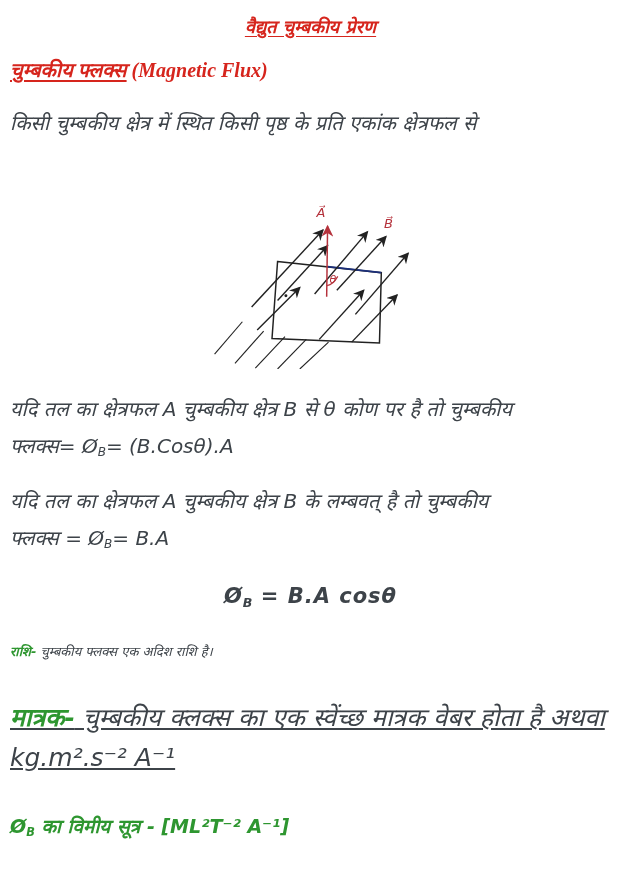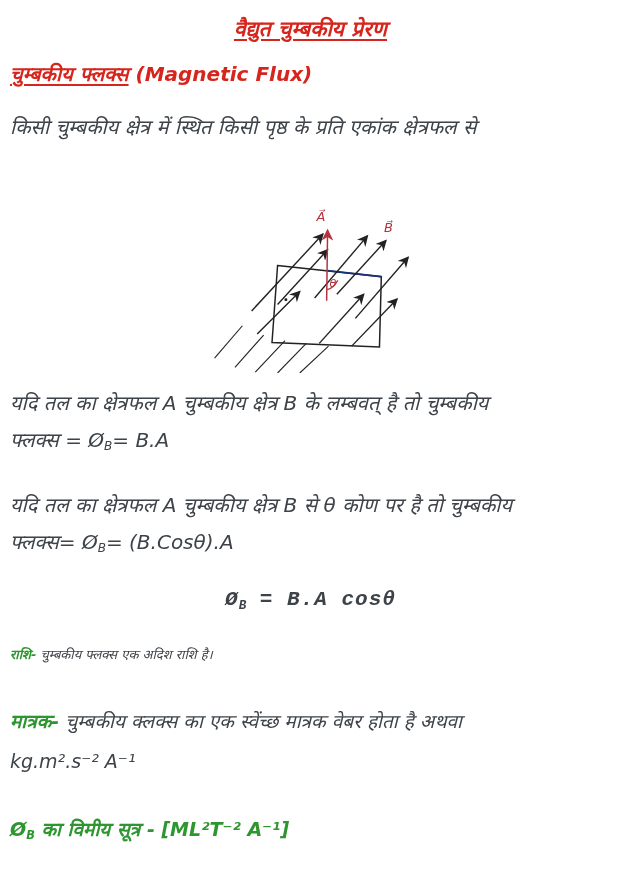--- a/index.html
+++ b/index.html
@@ -12,55 +12,55 @@
     color: #3d4349;
     overflow: hidden;
     font-style: italic;
   }
   .page { width: 621px; height: 878px; padding: 0 10px; position: relative; }
 
   .title {
     margin: 14px 0 0 0;
     text-align: center;
     color: #d6251d;
-    font-size: 21px;
+    font-size: 18px;
     font-weight: bold;
     text-decoration: underline;
     text-underline-offset: 3px;
   }
   .heading {
     margin: 18px 0 0 0;
     color: #d6251d;
     font-size: 20px;
     font-weight: bold;
+    font-family: Liberation Serif, serif;
   }
   .heading .u { text-decoration: underline; text-underline-offset: 3px; }
 
   .body-par { margin: 22px 0 0 0; font-size: 20px; line-height: 37px; }
   .body-par.tight { margin-top: 12px; }
 
   .sub { font-size: 0.60em; vertical-align: -0.28em; letter-spacing: 0; }
 
   .figure {
     margin: 14px 0 0 170px;
     width: 310px;
     height: 176px;
   }
 
   .formula-center {
     margin: 20px 0 0 0;
     text-align: center;
     font-size: 21px;
     font-weight: 600;
     letter-spacing: 1px;
-    font-family: Liberation Mono, monospace;
   }
 
   .rashi-par { margin: 24px 0 0 0; font-size: 13px; line-height: 37px; }
-  .matrak-par { margin: 28px 0 0 0; font-size: 19px; line-height: 40px; }
+  .matrak-par { margin: 28px 0 0 0; font-size: 25px; line-height: 40px; text-decoration: underline; }
   .green-label { color: #2e9630; font-weight: bold; }
 
   .dim-par {
     margin: 30px 0 0 0;
     font-size: 19px;
     color: #2e9630;
     font-weight: bold;
     line-height: 37px;
   }
 </style>
@@ -122,28 +122,28 @@
       <line x1="141" y1="112" x2="142" y2="36" stroke="#b5323c" stroke-width="1.6" marker-end="url(#ahr)"></line>
 
       <path d="M141.5,100 Q148,99 153,90" fill="none" stroke="#b5323c" stroke-width="1.3"></path>
 
       <text x="130" y="26" font-size="14" fill="#b5323c" font-style="italic">A⃗</text>
       <text x="203" y="38" font-size="14" fill="#b5323c" font-style="italic">B⃗</text>
       <text x="144" y="97" font-size="12" fill="#b5323c" font-style="italic">θ</text>
     </svg>
   </div>
 
+  <p class="body-par">
+    <span>यदि तल का क्षेत्रफल A चुम्बकीय क्षेत्र B से θ कोण पर है तो चुम्बकीय</span><br>
+    <span><span>फ्लक्स= Ø</span><span class="sub">B</span><span>= (B.Cosθ).A</span></span>
+  </p>
+
   <p class="body-par tight">
     <span>यदि तल का क्षेत्रफल A चुम्बकीय क्षेत्र B के लम्बवत् है तो चुम्बकीय</span><br>
     <span><span>फ्लक्स = Ø</span><span class="sub">B</span><span>= B.A</span></span>
-  </p>
-
-  <p class="body-par">
-    <span>यदि तल का क्षेत्रफल A चुम्बकीय क्षेत्र B से θ कोण पर है तो चुम्बकीय</span><br>
-    <span><span>फ्लक्स= Ø</span><span class="sub">B</span><span>= (B.Cosθ).A</span></span>
   </p>
 
   <p class="formula-center">
     <span>Ø</span><span class="sub">B</span><span> = B.A cosθ</span>
   </p>
 
   <p class="rashi-par">
     <span class="green-label">राशि-</span><span> चुम्बकीय फ्लक्स एक अदिश राशि है।</span>
   </p>
 

